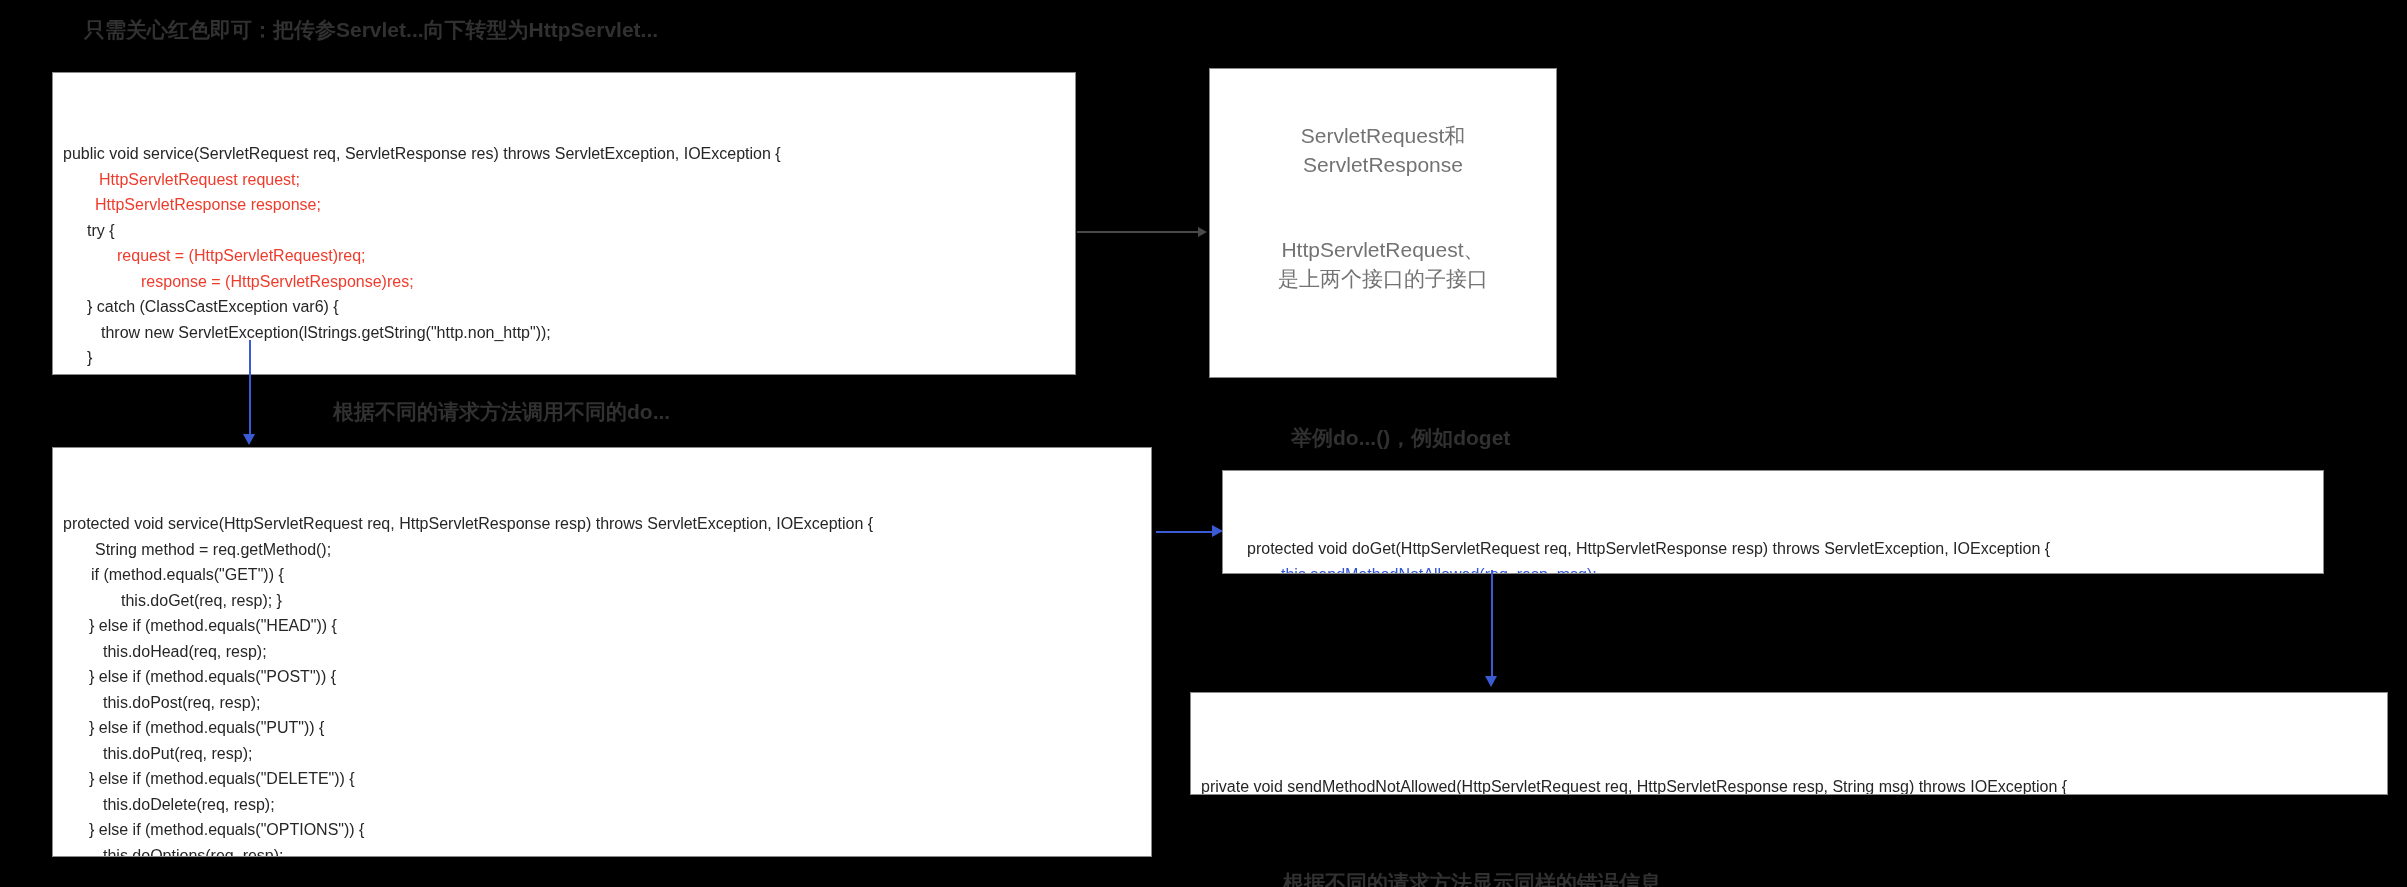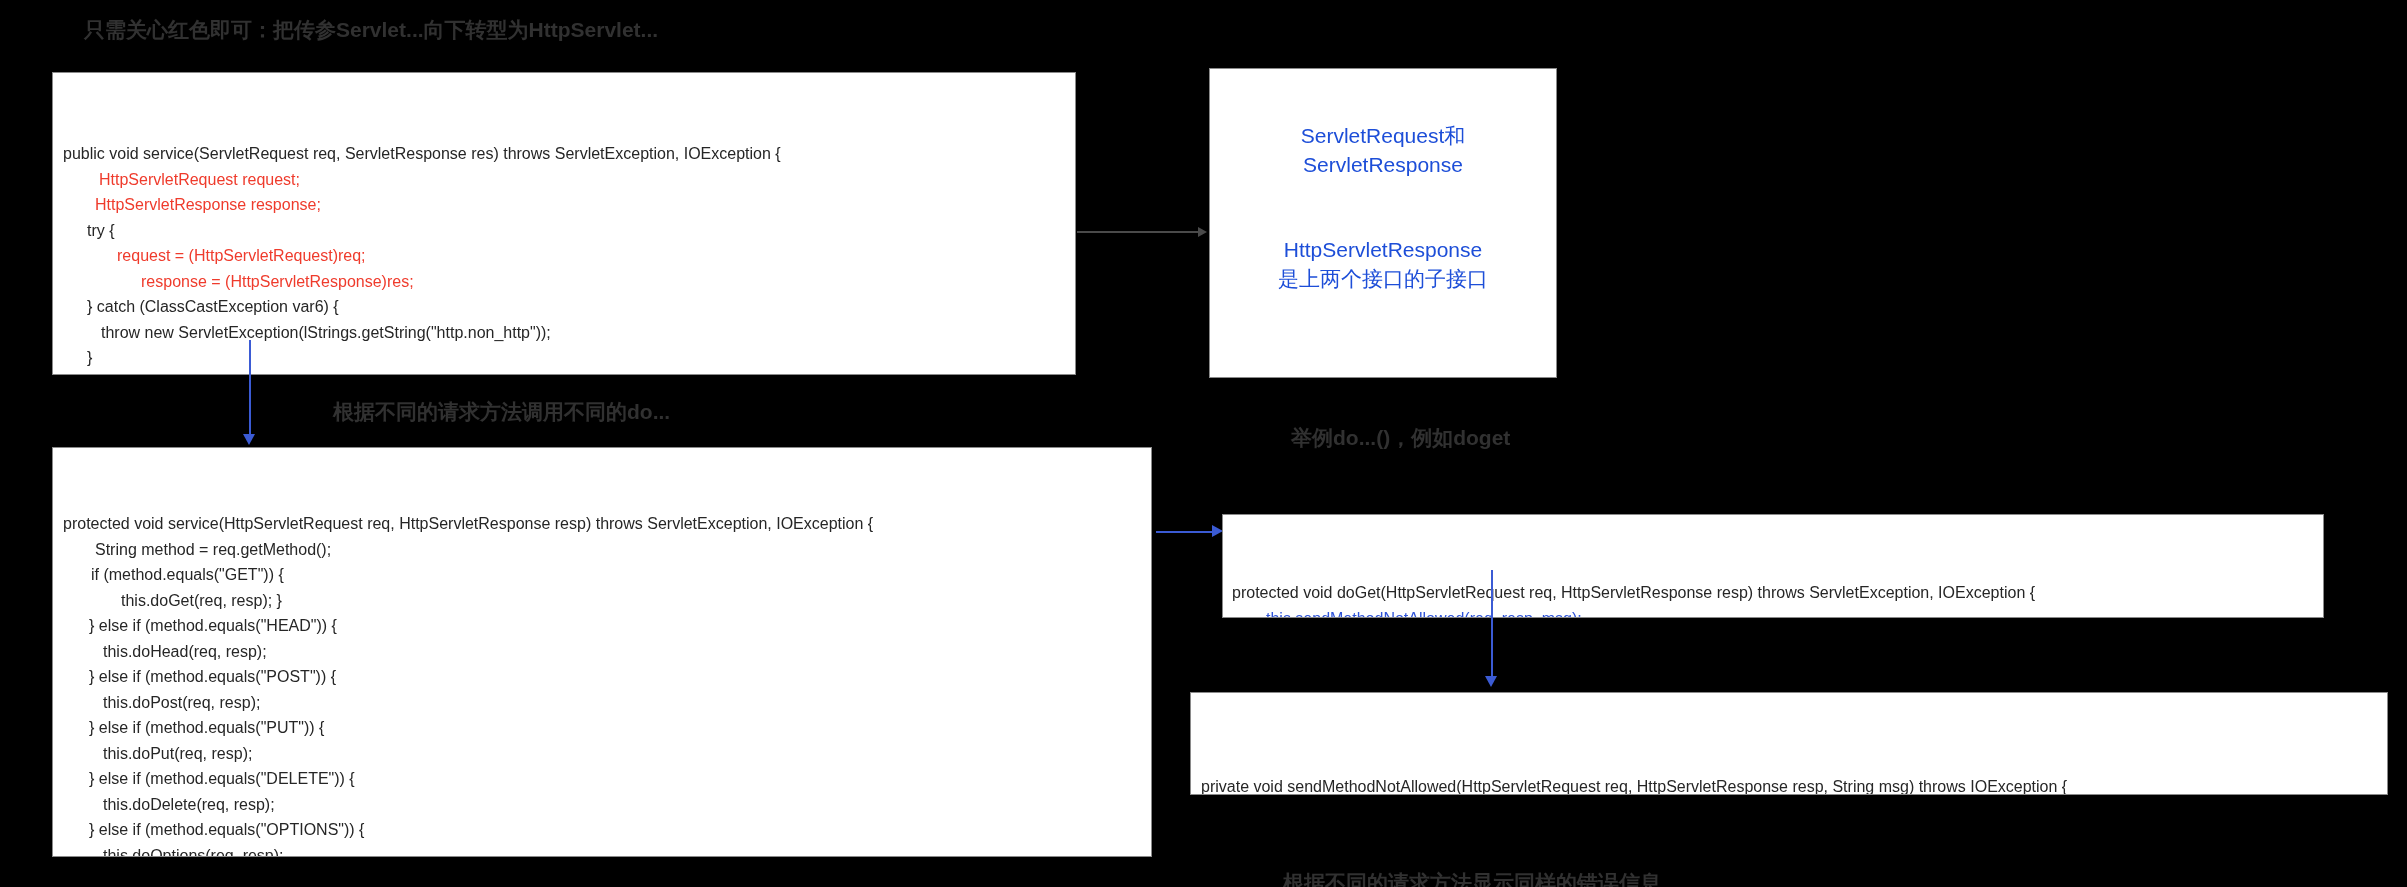--- a/index.html
+++ b/index.html
@@ -27,21 +27,21 @@
     font-size: 16px;
     line-height: 25.5px;
     white-space: pre;
     overflow: hidden;
   }
   .note-box {
     position: absolute;
     background: #ffffff;
     border: 1px solid #8a8a8a;
     box-sizing: border-box;
-    color: #1d4ed8;
+    color: #737373;
     font-size: 21px;
     line-height: 29px;
     text-align: center;
     display: flex;
     flex-direction: column;
     justify-content: flex-start;
     overflow: hidden;
   }
 
   .ln { display: block; }
@@ -95,40 +95,40 @@
     border-left: 11px solid #3b5bd4;
   }
 
   
   #title-caption      { left: 84px;  top: 18px; }
   #box-service        { left: 52px;  top: 72px;  width: 1024px; height: 303px; padding: 17px 0 0 10px; }
   #note-interfaces    { left: 1209px; top: 68px; width: 348px; height: 310px; padding: 52px 14px 0 14px; }
   #caption-dispatch   { left: 333px; top: 400px; }
   #box-http-service   { left: 52px;  top: 447px; width: 1100px; height: 410px; padding: 12px 16px 0 10px; }
   #caption-doget      { left: 1291px; top: 426px; }
-  #box-doget          { left: 1222px; top: 514px; width: 1102px; height: 104px; padding: 14px 0 0 9px; }
+  #box-doget          { left: 1222px; top: 470px; width: 1102px; height: 104px; padding: 14px 0 0 24px; }
   #box-sendnotallowed { left: 1190px; top: 692px; width: 1198px; height: 103px; padding: 30px 0 0 10px; }
   #caption-errorinfo  { left: 1283px; top: 871px; font-family: Liberation Serif, serif; }
 </style>
 </head>
 <body style="background: rgb(0, 0, 0);">
 
 <div class="caption" id="title-caption">只需关心红色即可：把传参Servlet...向下转型为HttpServlet...</div>
 
 <div class="code-box" id="box-service">
   <div class="code-lines"><span class="ln" style="padding-left: 0px;">public void service(ServletRequest req, ServletResponse res) throws ServletException, IOException {</span><span class="ln red" style="padding-left: 36px;">HttpServletRequest request;</span><span class="ln red" style="padding-left: 32px;">HttpServletResponse response;</span><span class="ln" style="padding-left: 24px;">try {</span><span class="ln red" style="padding-left: 54px;">request = (HttpServletRequest)req;</span><span class="ln red" style="padding-left: 78px;">response = (HttpServletResponse)res;</span><span class="ln" style="padding-left: 24px;">} catch (ClassCastException var6) {</span><span class="ln" style="padding-left: 38px;">throw new ServletException(lStrings.getString("http.non_http"));</span><span class="ln" style="padding-left: 24px;">}</span><span class="ln blue" style="padding-left: 26px;">this.service(request, response);</span></div>
 </div>
 
 <div class="note-box" id="note-interfaces">
   <div>
     <div>ServletRequest和ServletResponse</div>
   </div>
   <div style="height:56px"></div>
   <div>
-    <div>HttpServletResponse</div>
+    <div>HttpServletRequest、</div>
     <div>是上两个接口的子接口</div>
   </div>
 </div>
 
 <div class="h-line" style="left:1077px; top:231px; width:122px;"></div>
 <div class="h-arrow" style="left:1198px; top:227px;"></div>
 
 <div class="v-line-blue" style="left:249px; top:340px; height:96px;"></div>
 <div class="v-arrow-blue" style="left:243px; top:434px;"></div>
 

